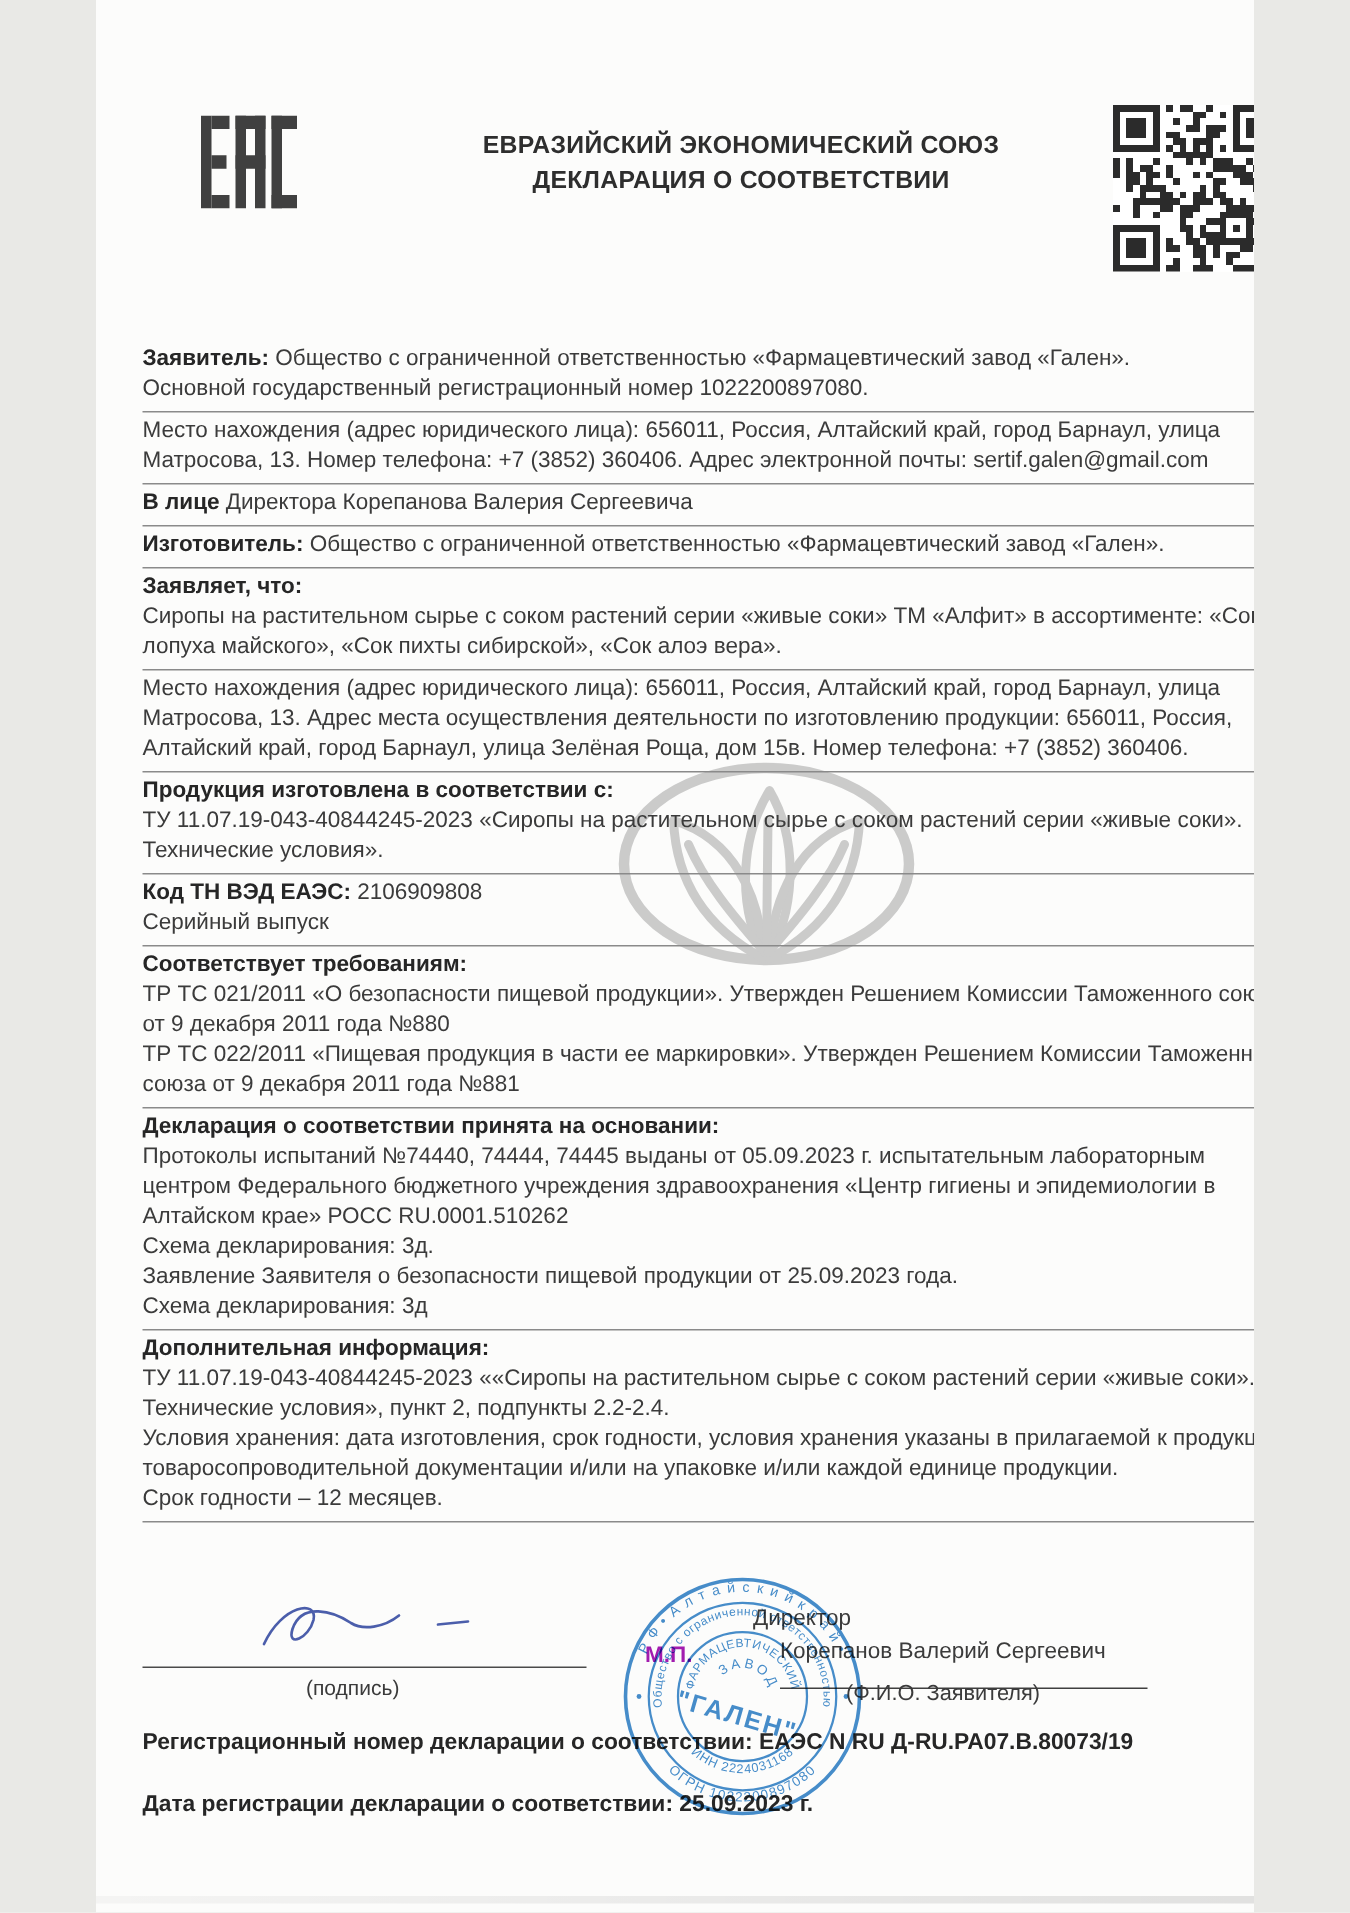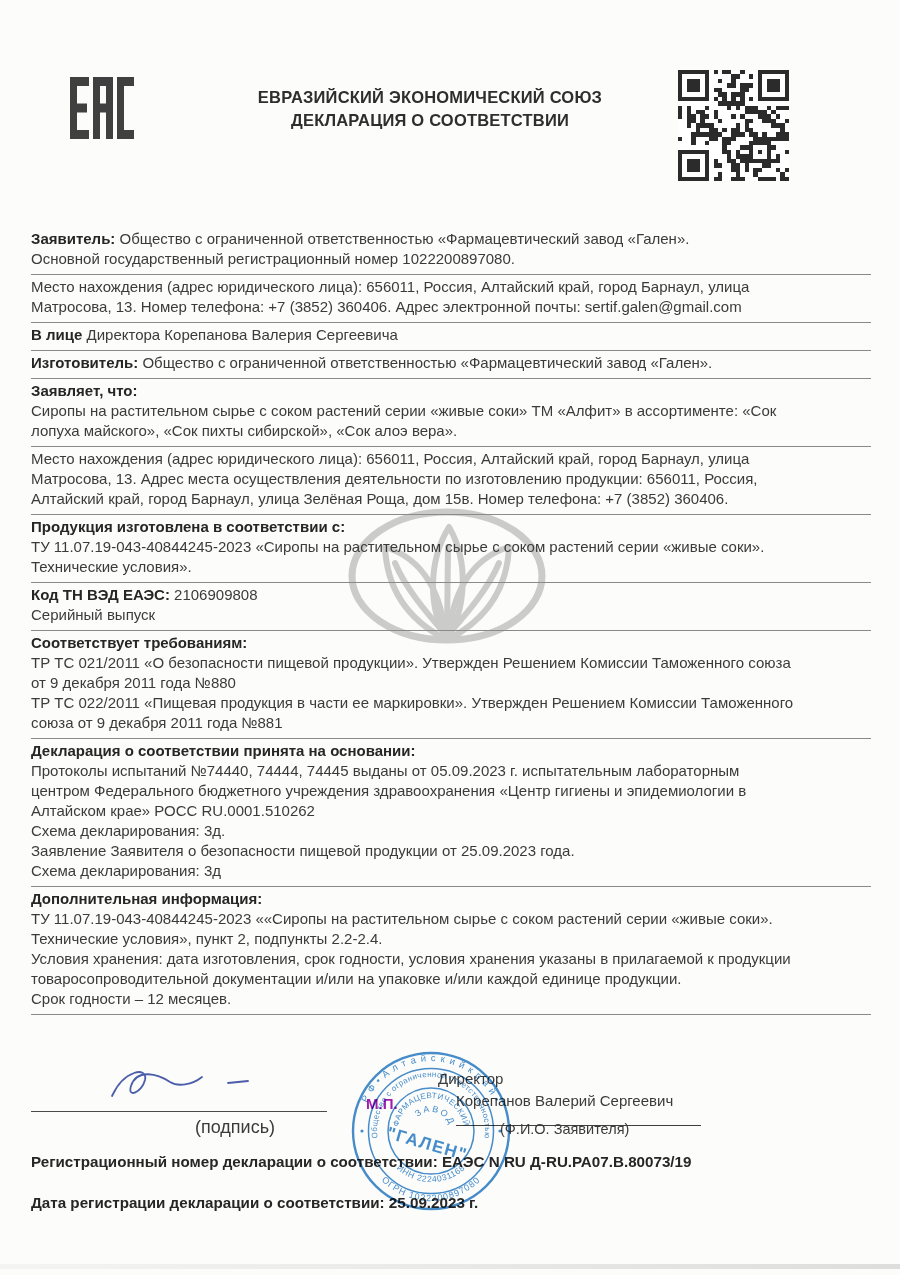--- a/index.html
+++ b/index.html
@@ -1,17 +1,17 @@
 <!DOCTYPE html>
 <html lang="ru"><head>
 <meta charset="utf-8">
 <style>
   *{box-sizing:border-box}
   html,body{margin:0;padding:0;background:#e9e9e6}
-  .page{position:relative;width:900px;height:1275px;margin:0 auto;background:#fcfcfb;
+  .page{position:relative;width:772px;height:1275px;margin:0 auto;background:#fcfcfb;
         font-family:"Liberation Sans",sans-serif;color:#3b3b3b;overflow:hidden}
 
   
   .eac{position:absolute;left:70px;top:77px}
   .hdr-title{position:absolute;left:150px;top:86px;width:560px;text-align:center;
              font-weight:bold;font-size:16.5px;line-height:23px;color:#2e2e2e;letter-spacing:.2px}
   .qr{position:absolute;left:678px;top:70px;width:111px;height:111px;background:#fff}
 
   
   .body-text{position:absolute;left:31px;top:227px;width:840px;font-size:15px;line-height:20px;z-index:2}
@@ -25,21 +25,21 @@
   
   .wm-logo{position:absolute;left:343px;top:503px;opacity:.45;z-index:1}
   .wm-brand{position:absolute;left:213px;top:662px;font-size:95px;font-weight:bold;letter-spacing:4px;
             color:#9f9f9f;opacity:.55;z-index:1;line-height:1}
   .wm-tag{position:absolute;left:318px;top:779px;font-size:33px;letter-spacing:1.5px;
           color:#a3a3a3;opacity:.7;z-index:1;line-height:1}
 
   
   .sig-scribble{position:absolute;left:100px;top:1058px;z-index:4;mix-blend-mode:multiply}
   .sig-line{position:absolute;left:31px;top:1111px;width:296px;border-top:1.6px solid #4a4a4a;z-index:2}
-  .sig-caption{position:absolute;left:140px;top:1117px;width:190px;text-align:center;font-size:18px;z-index:2}
+  .sig-caption{position:absolute;left:140px;top:1117px;width:190px;font-size:14px;z-index:2}
   .mp{position:absolute;left:366px;top:1095px;font-weight:bold;font-size:15px;color:#a21caf;z-index:2}
   .dir-title{position:absolute;left:438px;top:1070px;font-size:15px;z-index:2}
   .dir-name{position:absolute;left:456px;top:1092px;font-size:15px;padding:0 28px 16px 0;
             border-bottom:1.4px solid #3f3f3f;z-index:2}
   .fio{position:absolute;left:500px;top:1121px;font-size:14.5px;z-index:2}
   .stamp{position:absolute;left:346px;top:1046px;z-index:4;mix-blend-mode:multiply;opacity:.88}
 
   
   .foot-reg{position:absolute;left:31px;top:1153px;font-weight:bold;font-size:15.2px;color:#262626;z-index:2}
   .foot-date{position:absolute;left:31px;top:1194px;font-weight:bold;font-size:15.2px;color:#262626;z-index:2}

